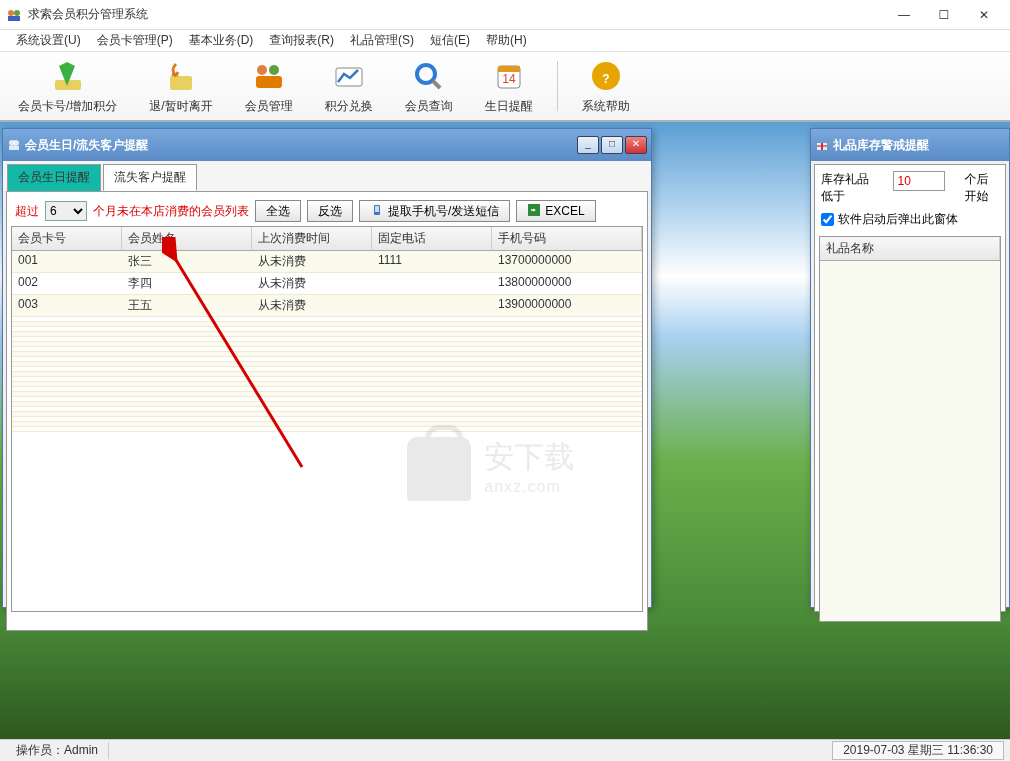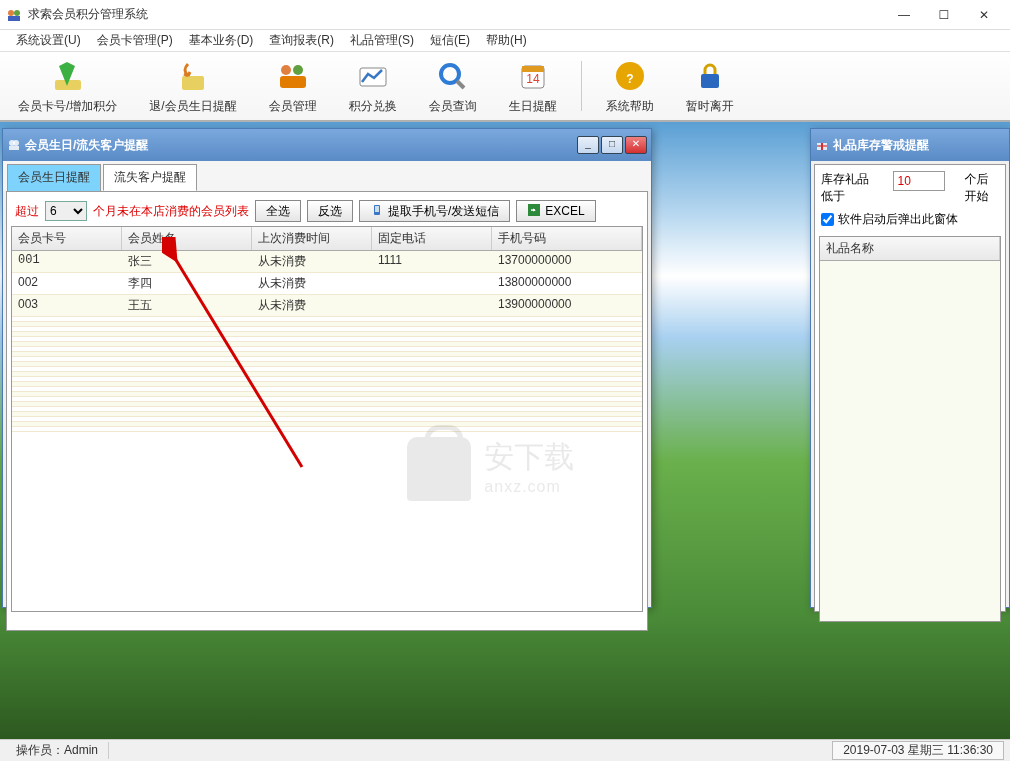--- a/index.html
+++ b/index.html
@@ -24,21 +24,21 @@
 
 .inner-window { position: absolute; background: #f0f0f0; border: 1px solid #4a7bb5; box-shadow: 2px 2px 8px rgba(0,0,0,.3); }
 .iw-title { height: 32px; background: linear-gradient(#7aa8de, #5a8bc5); display: flex; align-items: center; padding: 0 4px; color: #fff; }
 .iw-title .iw-icon { width: 14px; height: 14px; margin-right: 4px; }
 .iw-title .iw-text { flex: 1; font-weight: bold; }
 .iw-title .iw-ctrl { display: flex; gap: 2px; }
 .iw-title .iw-btn { width: 22px; height: 18px; border: 1px solid #345; background: linear-gradient(#e8f0fa,#c5d8ef); border-radius: 2px; text-align: center; line-height: 14px; color: #333; font-size: 10px; }
 .iw-title .iw-btn.close { background: linear-gradient(#f08080,#d43030); color:#fff; }
 
 .tabs { display: flex; background: #f5f5f5; padding: 3px 4px 0; }
-.tab { padding: 4px 10px; border: 1px solid #999; border-bottom: none; background: #7dd3fc; margin-right: 2px; color: #333; }
+.tab { padding: 4px 10px; border: 1px solid #999; border-bottom: none; background: #14b8a6; margin-right: 2px; color: #333; }
 .tab.active { background: #fff; border-bottom: 1px solid #fff; position: relative; z-index: 2; }
 
 .tab-content { background: #fff; border: 1px solid #999; margin: 0 3px 3px; padding: 4px; }
 
 .filter-row { display: flex; align-items: center; gap: 6px; padding: 4px; }
 .red-text { color: #d00; }
 .filter-row select { width: 42px; height: 20px; border: 1px solid #7a9; }
 .btn-flat { height: 22px; padding: 0 10px; border: 1px solid #888; background: linear-gradient(#fff,#e5e5e5); cursor: pointer; display: inline-flex; align-items: center; gap: 4px; }
 .btn-flat .mini-icon { width: 14px; height: 14px; display: inline-block; }
 
@@ -108,21 +108,21 @@
       </div>
       <div class="label">会员卡号/增加积分</div>
     </div>
     <div class="tool-btn">
       <div class="icon">
         <svg width="42" height="38">
           <rect x="10" y="18" width="22" height="14" rx="2" fill="#e8d060"></rect>
           <path d="M16 6 Q10 12 16 18 M16 18 L12 16 M16 18 L18 14" stroke="#d97b1e" stroke-width="3" fill="none"></path>
         </svg>
       </div>
-      <div class="label">退/会员生日提醒</div>
+      <div class="label">退/暂时离开</div>
     </div>
     <div class="tool-btn">
       <div class="icon">
         <svg width="42" height="38">
           <circle cx="14" cy="12" r="5" fill="#e08040"></circle>
           <circle cx="26" cy="12" r="5" fill="#60a040"></circle>
           <rect x="8" y="18" width="26" height="12" rx="3" fill="#e17c00"></rect>
         </svg>
       </div>
       <div class="label">会员管理</div>
@@ -157,29 +157,20 @@
     </div>
     <div class="tool-sep"></div>
     <div class="tool-btn">
       <div class="icon">
         <svg width="42" height="38">
           <circle cx="21" cy="18" r="14" fill="#e6a500"></circle>
           <text x="21" y="25" text-anchor="middle" font-size="20" fill="#fff" font-weight="bold">?</text>
         </svg>
       </div>
       <div class="label">系统帮助</div>
-    </div>
-    <div class="tool-btn">
-      <div class="icon">
-        <svg width="42" height="38">
-          <rect x="12" y="16" width="18" height="14" rx="2" fill="#2a68c0"></rect>
-          <path d="M16 16 v-4 a5 5 0 0 1 10 0 v4" stroke="#d4a000" stroke-width="3" fill="none"></path>
-        </svg>
-      </div>
-      <div class="label">暂时离开</div>
     </div>
   </div>
 
 <div class="desktop">
 
   <div class="inner-window" style="top:6px;left:2px;width:650px;height:480px;">
     <div class="iw-title">
       <span class="iw-icon">
         <svg width="14" height="14">
             <circle cx="5" cy="5" r="3" fill="#fff" opacity=".8"></circle>
@@ -229,21 +220,21 @@
       <div class="grid">
         <div class="grid-header" id="grid-header">
             <div class="gh" style="width: 110px;">会员卡号</div>
             <div class="gh" style="width: 130px;">会员姓名</div>
             <div class="gh" style="width: 120px;">上次消费时间</div>
             <div class="gh" style="width: 120px;">固定电话</div>
             <div class="gh" style="width: 150px;">手机号码</div>
           </div>
         <div class="grid-body" id="grid-body" style="height:380px;">
             <div class="grid-row">
-              <div class="gc" style="width: 110px; font-family: Liberation Mono, monospace;">001</div>
+              <div class="gc" style="width: 110px;">001</div>
               <div class="gc" style="width: 130px;">张三</div>
               <div class="gc" style="width: 120px;">从未消费</div>
               <div class="gc" style="width: 120px;">1111</div>
               <div class="gc" style="width: 150px;">13700000000</div>
             </div>
             <div class="grid-row">
               <div class="gc" style="width: 110px;">002</div>
               <div class="gc" style="width: 130px;">李四</div>
               <div class="gc" style="width: 120px;">从未消费</div>
               <div class="gc" style="width: 120px;"></div>

